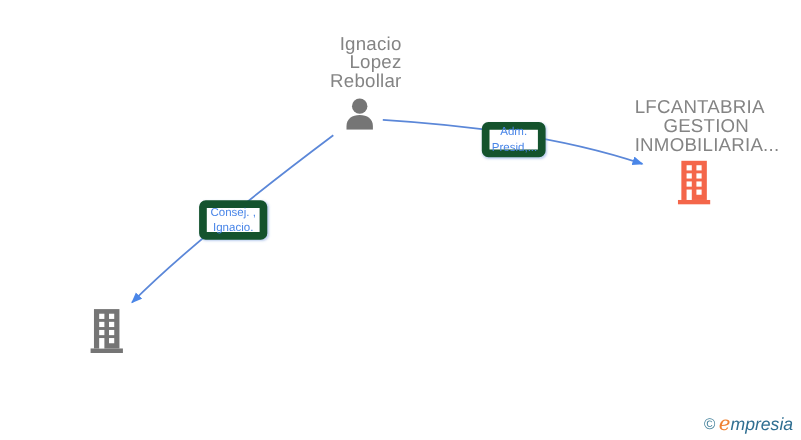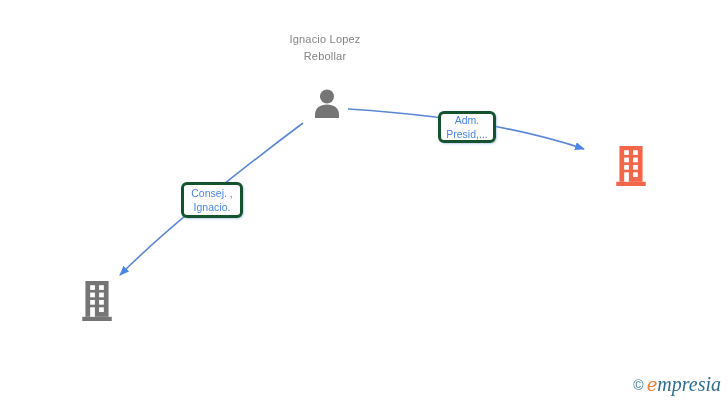--- a/index.html
+++ b/index.html
@@ -15,33 +15,33 @@
     background: #ffffff;
     overflow: hidden;
   }
   .links-layer {
     position: absolute;
     left: 0; top: 0;
     width: 728px; height: 400px;
   }
   .node-label {
     position: absolute;
-    text-align: center;
+    text-align: right;
     color: #848484;
-    font-size: 11px;
+    font-size: 17px;
     line-height: 17px;
     letter-spacing: 0.2px;
   }
   .node-icon {
     position: absolute;
   }
   .edge-label {
     position: absolute;
     background: #ffffff;
-    border: 3px solid #14532d;
+    border: 7px solid #14532d;
     border-radius: 6px;
     box-shadow: 1px 1px 2px rgba(110, 150, 220, 0.45);
     color: #4a86e8;
     font-size: 10.5px;
     line-height: 14px;
     text-align: center;
     display: flex;
     flex-direction: column;
     justify-content: center;
     padding: 1px 2px;
@@ -63,23 +63,23 @@
     vertical-align: 1px;
   }
   .watermark .brand-e {
     color: #ef8132;
     font-family: "DejaVu Serif", serif;
     font-style: italic;
     font-size: 18px;
   }
   .watermark .brand-rest {
     color: #2f6e91;
-    font-family: Liberation Serif, serif;
+    font-family: Liberation Sans, sans-serif;
     font-style: italic;
-    font-size: 20px;
+    font-size: 16px;
   }
 </style>
 </head>
 <body>
 
 <div class="canvas">
 
   <svg class="links-layer" width="728" height="400" viewBox="0 0 728 400">
     <defs>
       <marker id="arrow" markerWidth="12" markerHeight="10" refX="9" refY="4" orient="auto" markerUnits="userSpaceOnUse">
@@ -91,20 +91,21 @@
   </svg>
 
   <div class="node-label" style="left:285px; top:31px; width:80px;">Ignacio Lopez Rebollar</div>
   <div class="node-icon" style="left:311px; top:89px;">
     <svg width="32" height="29" viewBox="0 0 32 29">
       <circle cx="16" cy="7.5" r="7" fill="#757575"></circle>
       <path d="M4,29 v-3.5 c0,-6.5 5.2,-10 12,-10 s12,3.5 12,10 V29 z" fill="#757575"></path>
     </svg>
   </div>
 
+  <div class="node-label" style="left:577px; top:89px; width:104px;">LFCANTABRIA GESTION INMOBILIARIA...</div>
   <div class="node-icon" style="left:616px; top:146px;">
     <svg width="30" height="40" viewBox="0 0 28 38">
       <rect x="0" y="34" width="28" height="4" fill="#f4664a"></rect>
       <rect x="3" y="0" width="22" height="34" fill="#f4664a"></rect>
       <rect x="7.5" y="4" width="4.5" height="4.5" fill="#ffffff"></rect>
       <rect x="16" y="4" width="4.5" height="4.5" fill="#ffffff"></rect>
       <rect x="7.5" y="11" width="4.5" height="4.5" fill="#ffffff"></rect>
       <rect x="16" y="11" width="4.5" height="4.5" fill="#ffffff"></rect>
       <rect x="7.5" y="18" width="4.5" height="4.5" fill="#ffffff"></rect>
       <rect x="16" y="18" width="4.5" height="4.5" fill="#ffffff"></rect>

